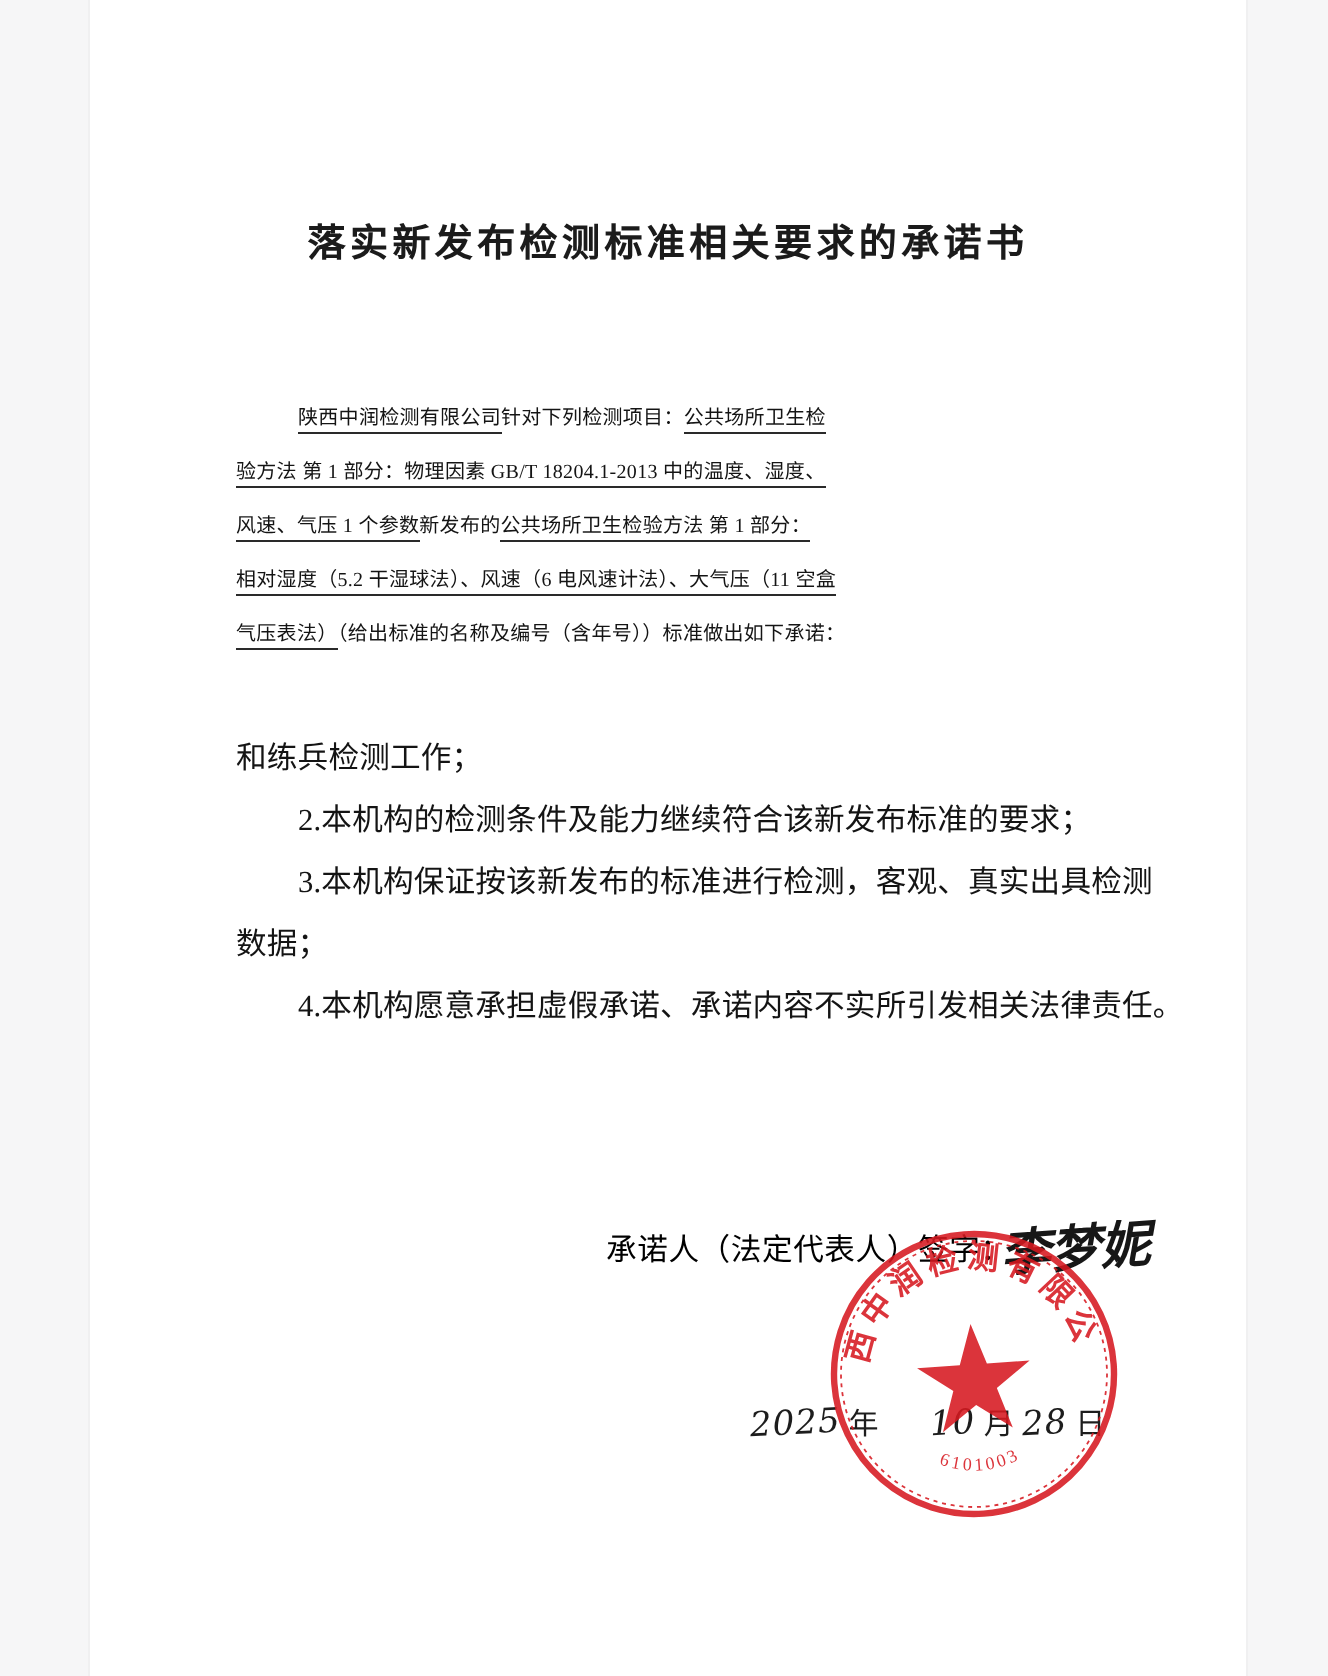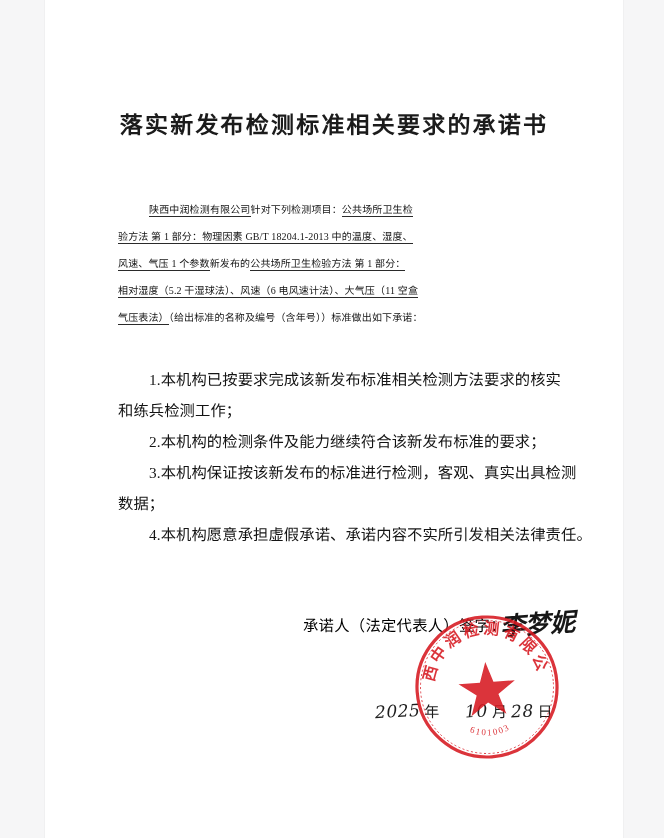--- a/index.html
+++ b/index.html
@@ -25,21 +25,21 @@
     overflow: hidden;
   }
 
   #doc-title {
     position: absolute;
     left: 0;
     top: 106px;
     width: 578px;
     text-align: center;
     font-family: "Liberation Serif", "DejaVu Serif", serif;
-    font-size: 23px;
+    font-size: 19px;
     font-weight: bold;
     letter-spacing: 2.2px;
     color: #1b1b1b;
     white-space: nowrap;
   }
 
   #body-block {
     position: absolute;
     left: 73px;
     top: 196px;
@@ -155,21 +155,20 @@
 
   <div id="body-block">
       <div class="para-line indent2"><span class="u">陕西中润检测有限公司</span><span>针对下列检测项目：</span><span class="u">公共场所卫生检</span></div>
       <div class="para-line"><span class="u">验方法 第 1 部分：物理因素 GB/T 18204.1-2013 中的温度、湿度、</span></div>
       <div class="para-line"><span class="u">风速、气压 1 个参数</span><span>新发布的</span><span class="u">公共场所卫生检验方法 第 1 部分：</span></div>
       <div class="para-line"><span class="u">相对湿度（5.2 干湿球法）、风速（6 电风速计法）、大气压（11 空盒</span></div>
       <div class="para-line"><span class="u">气压表法）</span><span>（给出标准的名称及编号（含年号））标准做出如下承诺：</span></div>
     </div>
 
   <div id="items-block">
-      <div class="item-line first">1.本机构已按要求完成该新发布标准相关检测方法要求的核实</div>
       <div class="item-line">和练兵检测工作；</div>
       <div class="item-line first">2.本机构的检测条件及能力继续符合该新发布标准的要求；</div>
       <div class="item-line first">3.本机构保证按该新发布的标准进行检测，客观、真实出具检测</div>
       <div class="item-line">数据；</div>
       <div class="item-line first">4.本机构愿意承担虚假承诺、承诺内容不实所引发相关法律责任。</div>
     </div>
 
   <div id="sign-block">
     <div class="sign-line">承诺人（法定代表人）签字：</div>
   </div>

